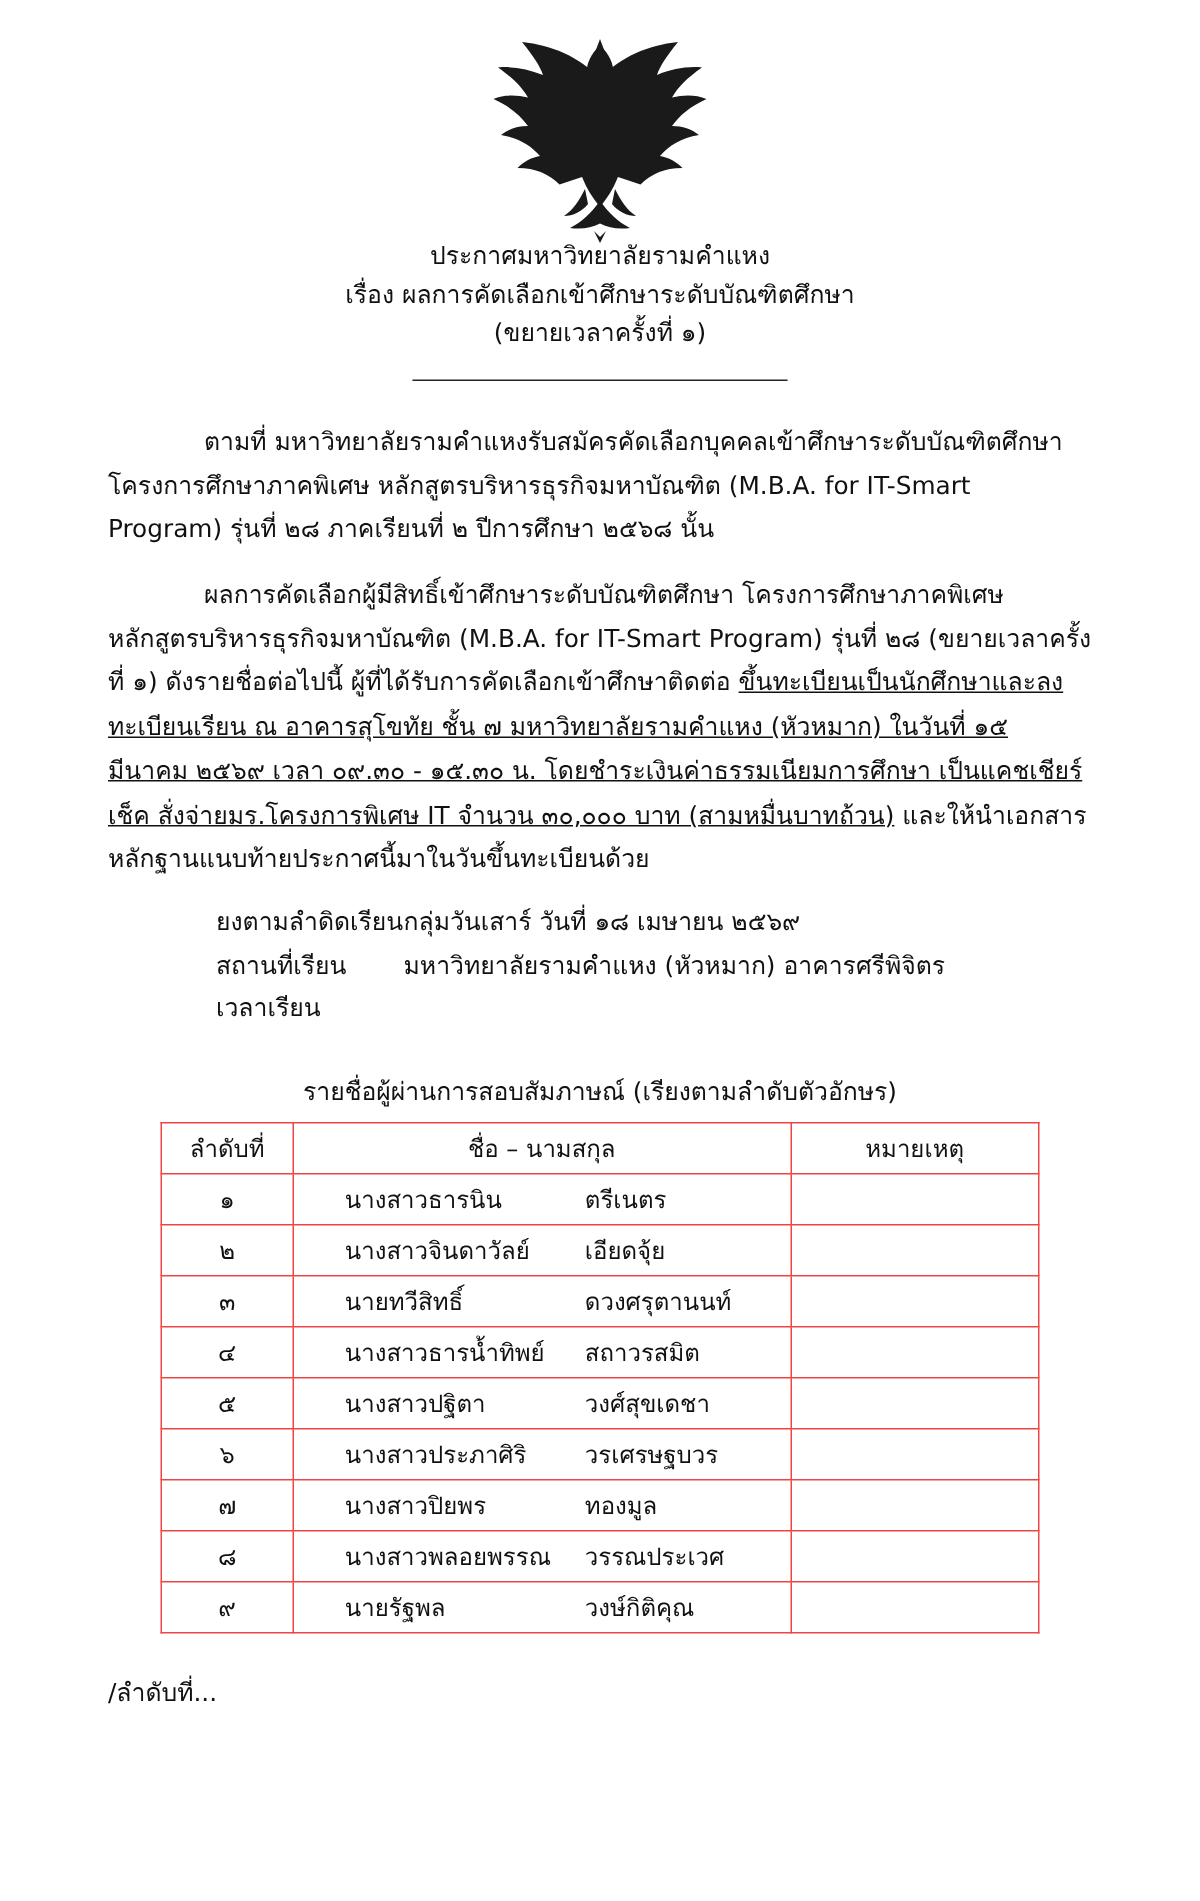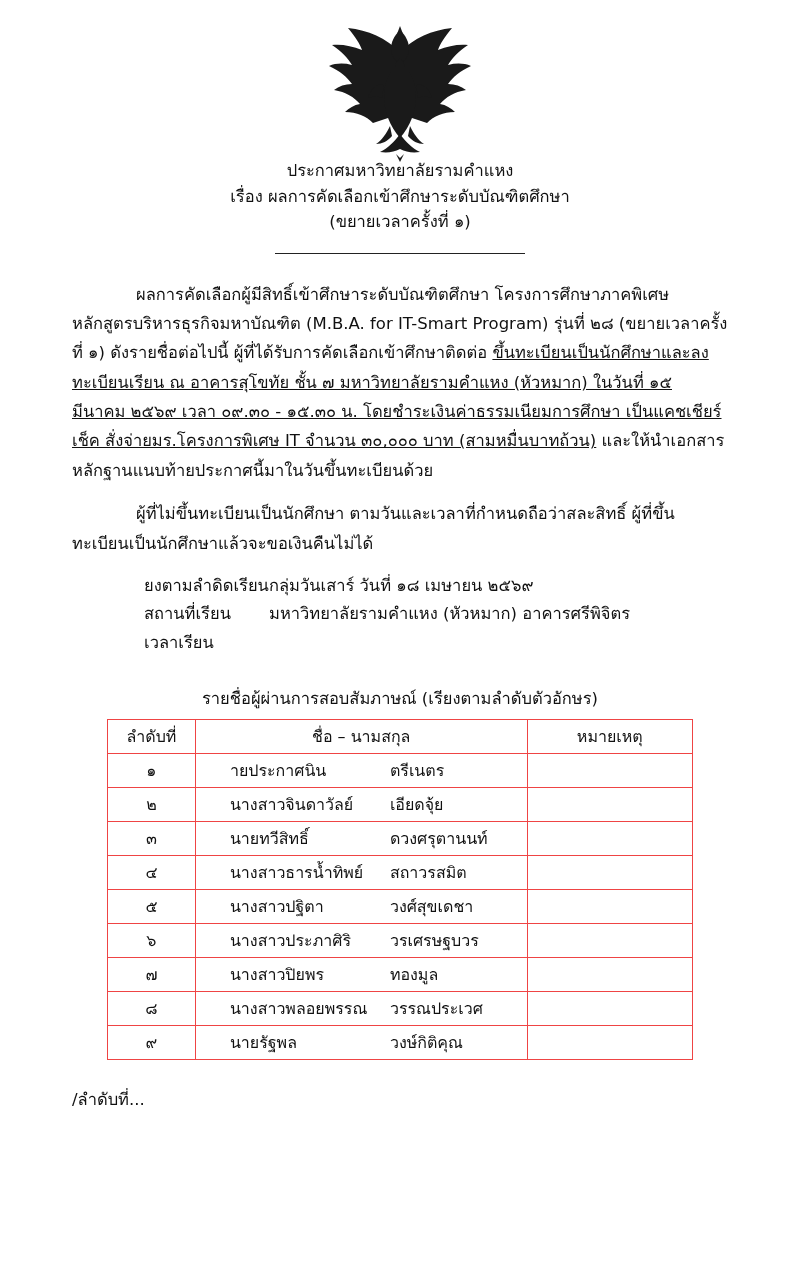--- a/index.html
+++ b/index.html
@@ -143,28 +143,28 @@
   <div class="header">
     <div>ประกาศมหาวิทยาลัยรามคำแหง</div>
     <div>เรื่อง ผลการคัดเลือกเข้าศึกษาระดับบัณฑิตศึกษา</div>
     <div>(ขยายเวลาครั้งที่ ๑)</div>
   </div>
 
   <div class="rule"></div>
 
   <div class="body-text">
 
+    <div class="para">
+      <span class="indent"></span><span>ตามที่ มหาวิทยาลัยรามคำแหงรับสมัครคัดเลือกบุคคลเข้าศึกษาระดับบัณฑิตศึกษา โครงการศึกษาภาคพิเศษ หลักสูตรบริหารธุรกิจมหาบัณฑิต (M.B.A. for IT-Smart Program) รุ่นที่ ๒๘ ภาคเรียนที่ ๒ ปีการศึกษา ๒๕๖๘ นั้น</span>
+    </div>
 
     <div class="para">
       <span class="indent"></span><span>ผลการคัดเลือกผู้มีสิทธิ์เข้าศึกษาระดับบัณฑิตศึกษา โครงการศึกษาภาคพิเศษ หลักสูตรบริหารธุรกิจมหาบัณฑิต (M.B.A. for IT-Smart Program) รุ่นที่ ๒๘ (ขยายเวลาครั้งที่ ๑) ดังรายชื่อต่อไปนี้ ผู้ที่ได้รับการคัดเลือกเข้าศึกษาติดต่อ </span><span class="u">ขึ้นทะเบียนเป็นนักศึกษาและลงทะเบียนเรียน ณ อาคารสุโขทัย ชั้น ๗ มหาวิทยาลัยรามคำแหง (หัวหมาก) ในวันที่ ๑๕ มีนาคม ๒๕๖๙ เวลา ๐๙.๓๐ - ๑๕.๓๐ น. โดยชำระเงินค่าธรรมเนียมการศึกษา เป็นแคชเชียร์เช็ค สั่งจ่ายมร.โครงการพิเศษ IT จำนวน ๓๐,๐๐๐ บาท (สามหมื่นบาทถ้วน)</span><span> และให้นำเอกสารหลักฐานแนบท้ายประกาศนี้มาในวันขึ้นทะเบียนด้วย</span>
     </div>
 
-    <div class="para">
-      <span class="indent"></span><span>ผู้ที่ไม่ขึ้นทะเบียนเป็นนักศึกษา ตามวันและเวลาที่กำหนดถือว่าสละสิทธิ์ ผู้ที่ขึ้นทะเบียนเป็นนักศึกษาแล้วจะขอเงินคืนไม่ได้</span>
-    </div>
   </div>
 
   <div class="info">
     <div class="info-row">
       <span class="info-label">ยงตามลำดิดเรียน</span>
       <span class="info-value">กลุ่มวันเสาร์ วันที่ ๑๘ เมษายน ๒๕๖๙</span>
     </div>
     <div class="info-row">
       <span class="info-label">สถานที่เรียน</span>
       <span class="info-value">มหาวิทยาลัยรามคำแหง (หัวหมาก) อาคารศรีพิจิตร</span>
@@ -180,21 +180,21 @@
     <thead>
       <tr>
         <th class="col-no">ลำดับที่</th>
         <th class="col-name">ชื่อ – นามสกุล</th>
         <th class="col-note">หมายเหตุ</th>
       </tr>
     </thead>
     <tbody>
       <tr>
         <td class="col-no">๑</td>
-        <td class="col-name"><span class="fname">ายประกาศนิน</span><span class="lname">ตรีเนตร</span></td>
+        <td class="col-name"><span class="fname">นางสาวธารนิน</span><span class="lname">ตรีเนตร</span></td>
         <td class="col-note"></td>
       </tr>
       <tr>
         <td class="col-no">๒</td>
         <td class="col-name"><span class="fname">นางสาวจินดาวัลย์</span><span class="lname">เอียดจุ้ย</span></td>
         <td class="col-note"></td>
       </tr>
       <tr>
         <td class="col-no">๓</td>
         <td class="col-name"><span class="fname">นายทวีสิทธิ์</span><span class="lname">ดวงศรุตานนท์</span></td>

